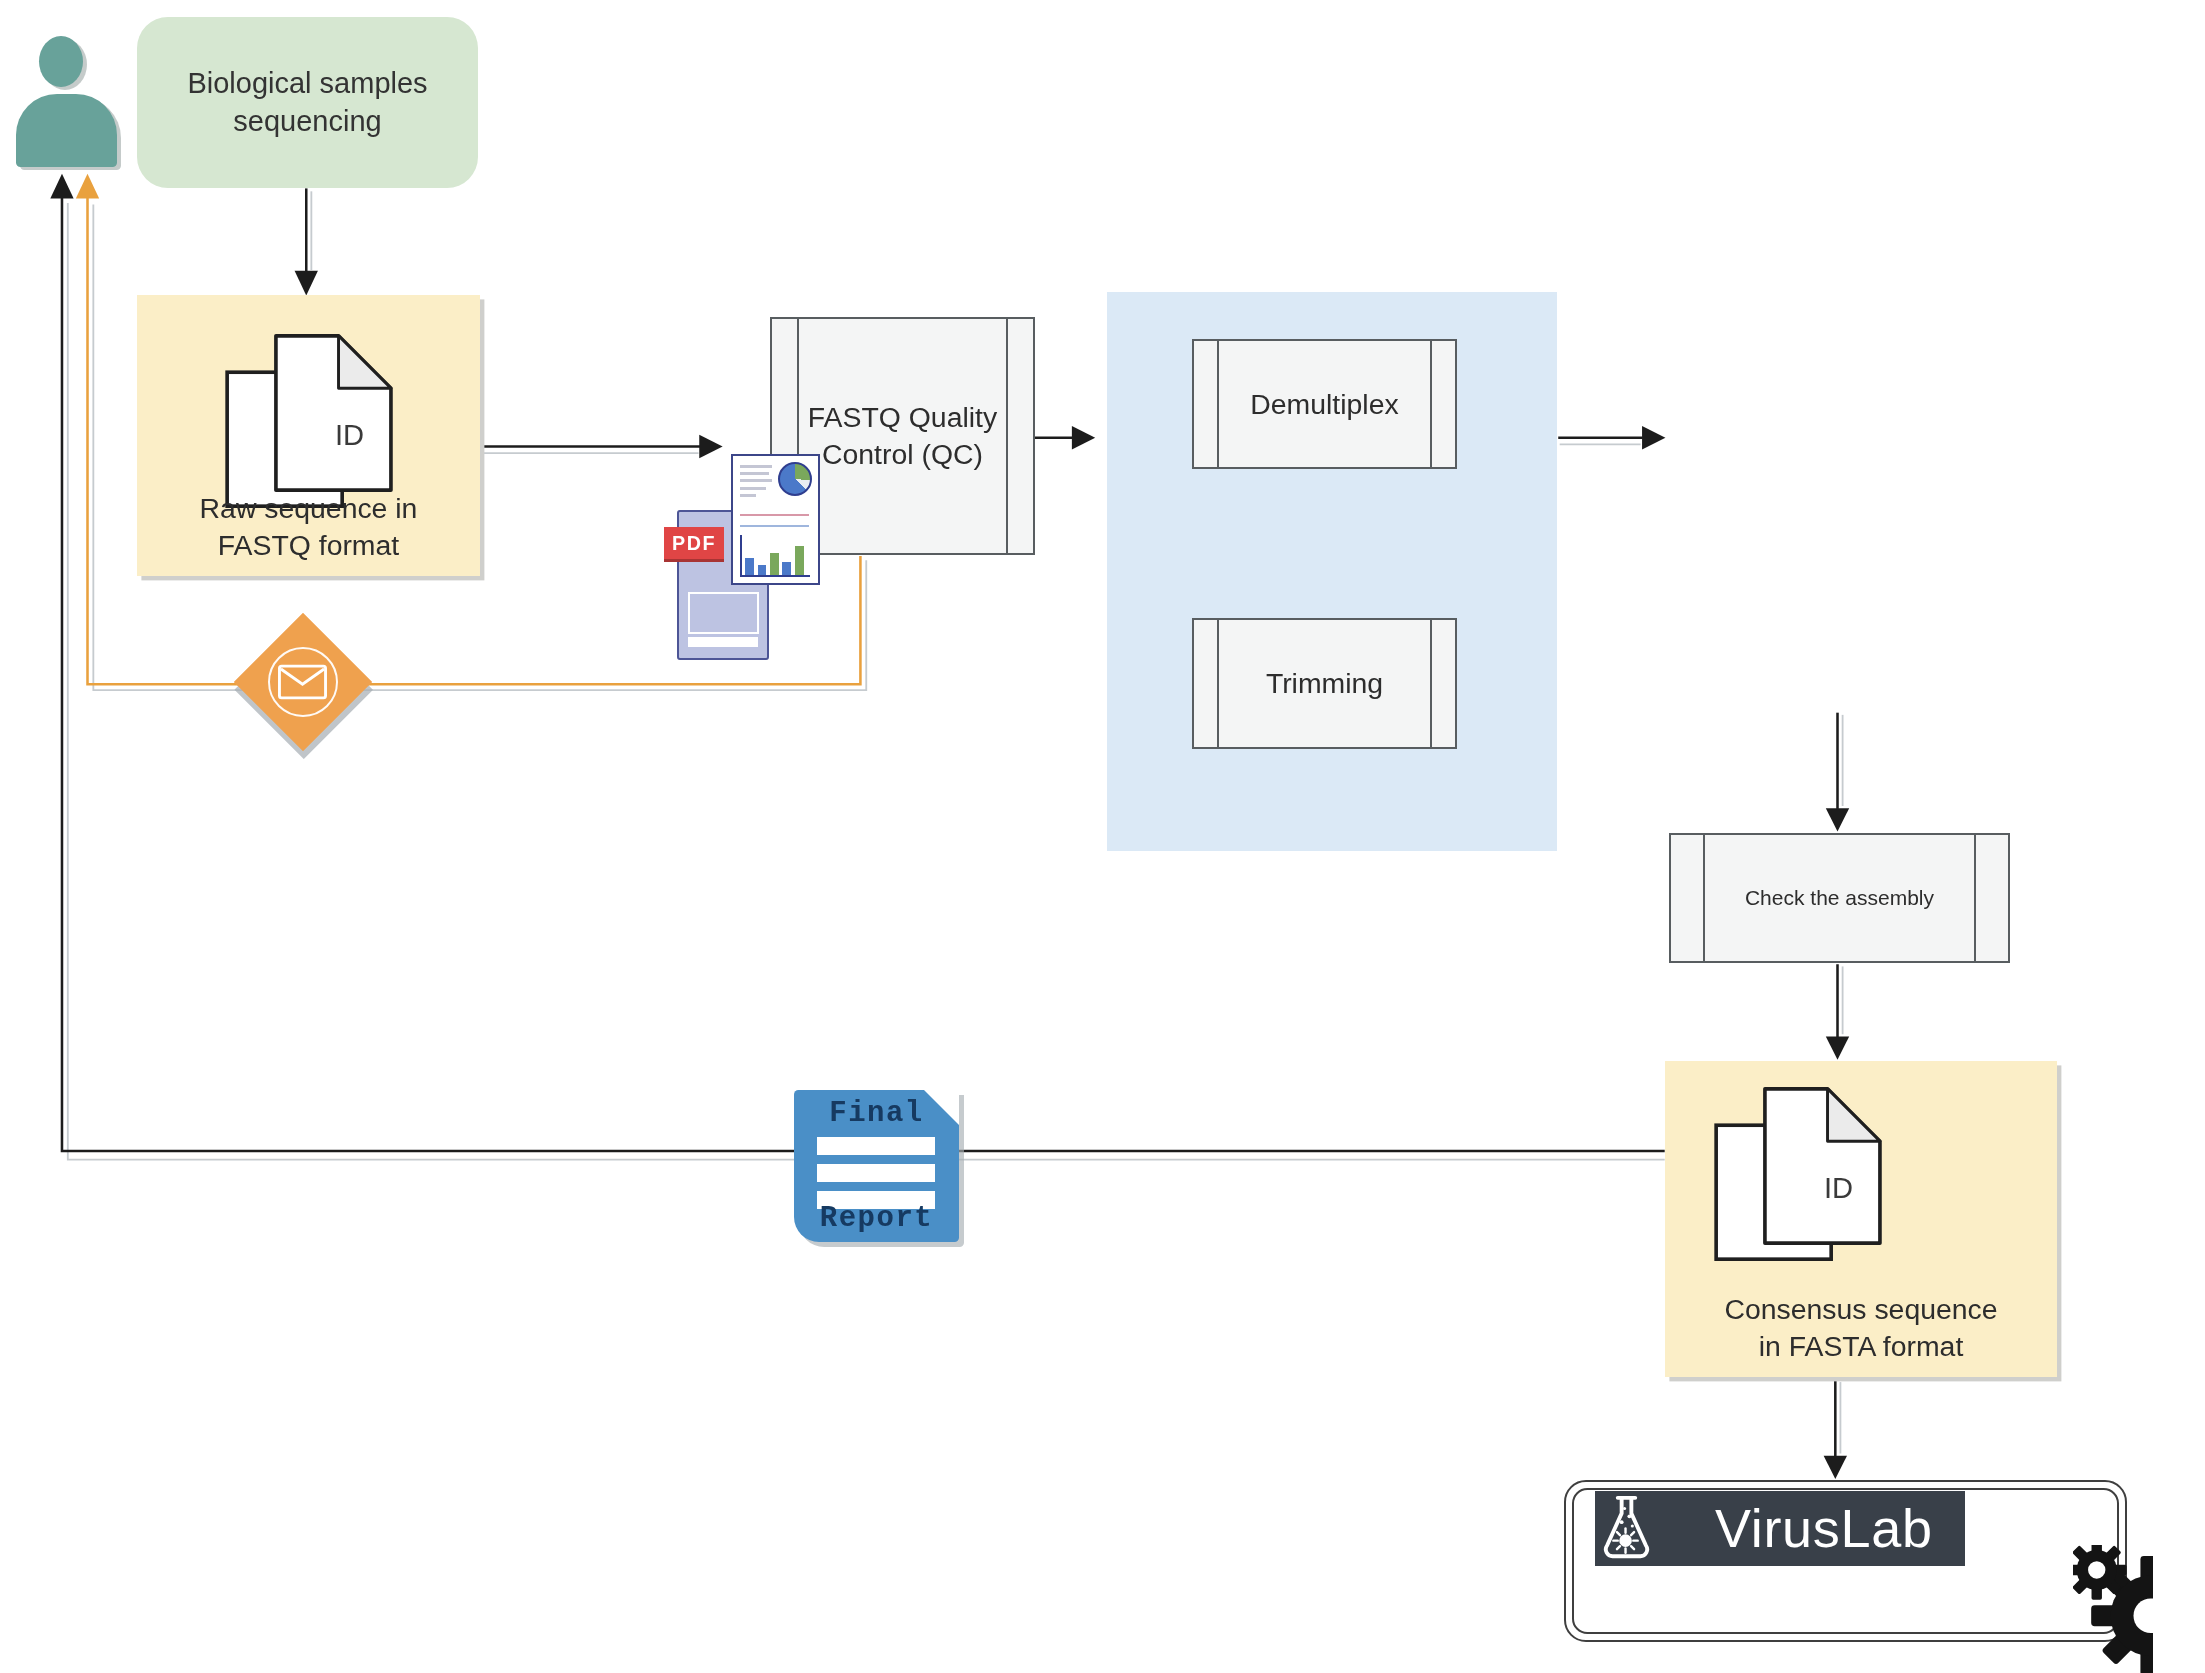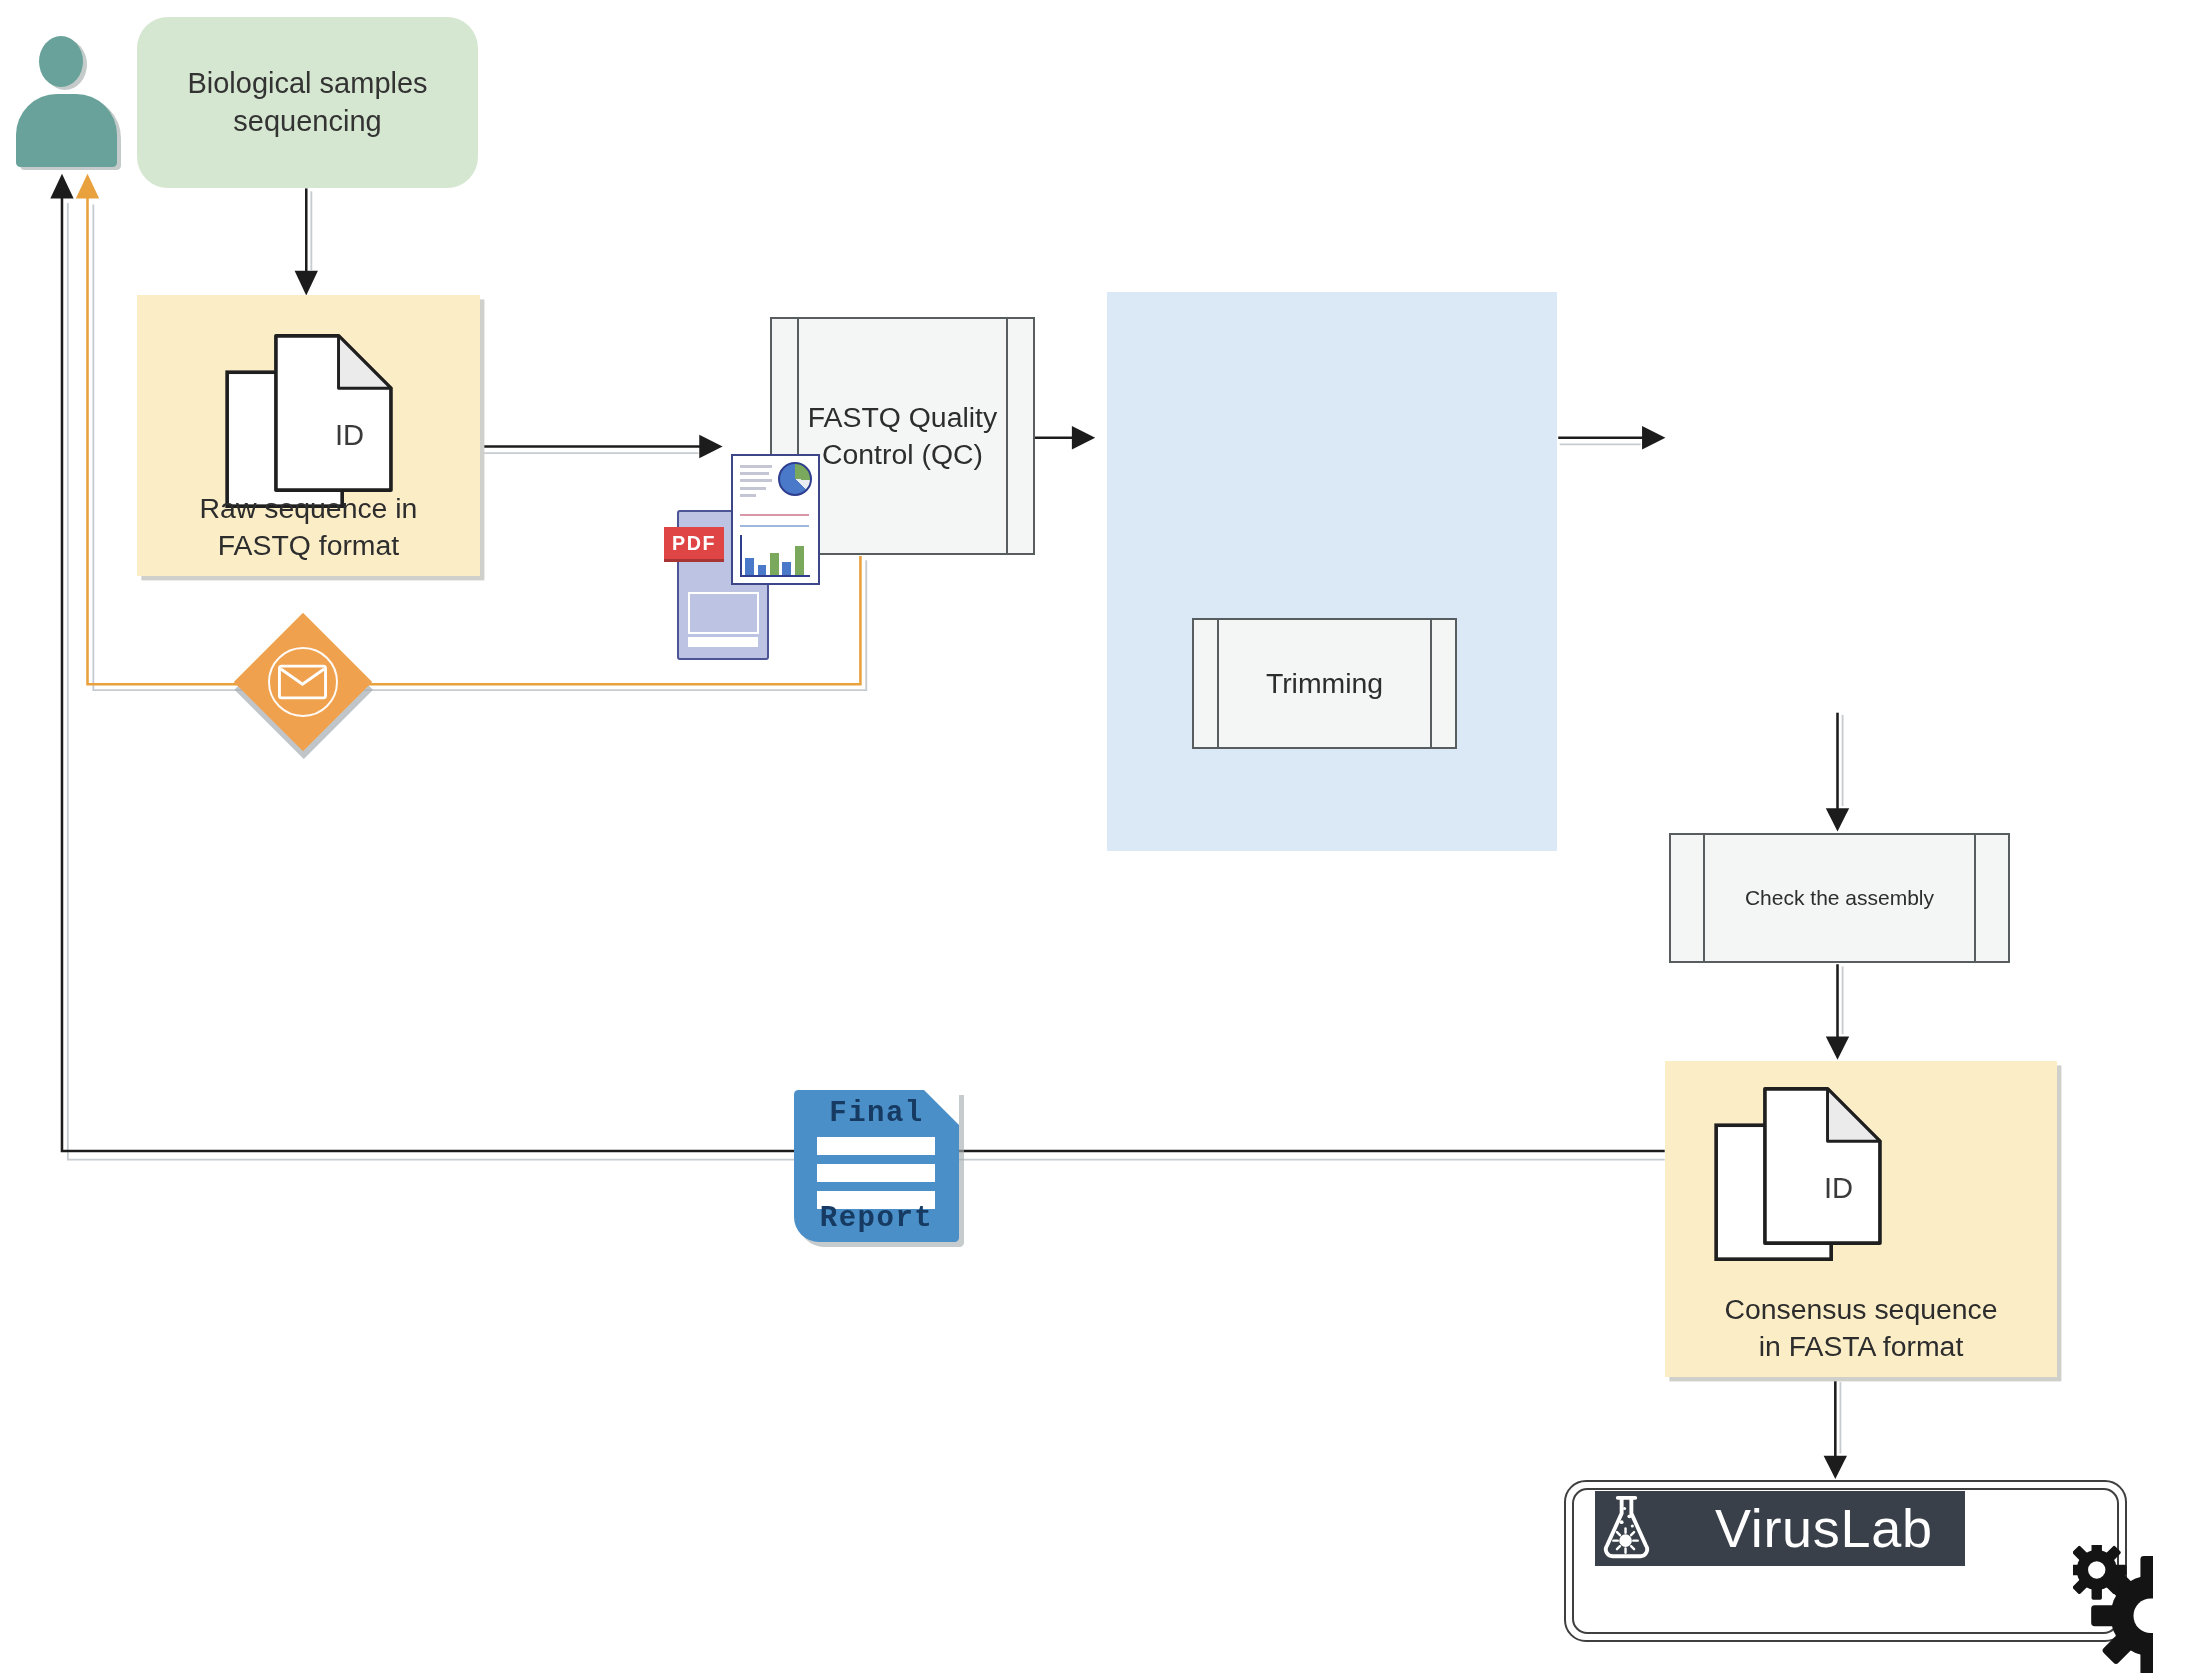--- a/index.html
+++ b/index.html
@@ -166,20 +166,23 @@
   </div>
 
   <div class="diamond"></div>
   <div class="env-circle"></div>
   <svg class="env-svg" width="51" height="36" viewBox="0 0 70 50">
     <rect x="3" y="3" width="64" height="44" rx="3" fill="none" stroke="#ffffff" stroke-width="4"></rect>
     <path d="M5 7 L35 28 L65 7" fill="none" stroke="#ffffff" stroke-width="4"></path>
   </svg>
 
   <div class="bluebox"></div>
+  <div class="sub" style="left:1192px;top:339px;width:265px;height:130px;--inset:23px;">
+    <div class="lbl">Demultiplex</div>
+  </div>
   <div class="sub" style="left:1192px;top:618px;width:265px;height:131px;--inset:23px;">
     <div class="lbl">Trimming</div>
   </div>
 
 
   <div class="sub" style="left:1669px;top:833px;width:341px;height:130px;--inset:32px;">
     <div class="lbl" style="font-size:21px;">Check the assembly</div>
   </div>
 
   <div class="yellowbox" style="left:1665px;top:1061px;width:392px;height:316px;">

